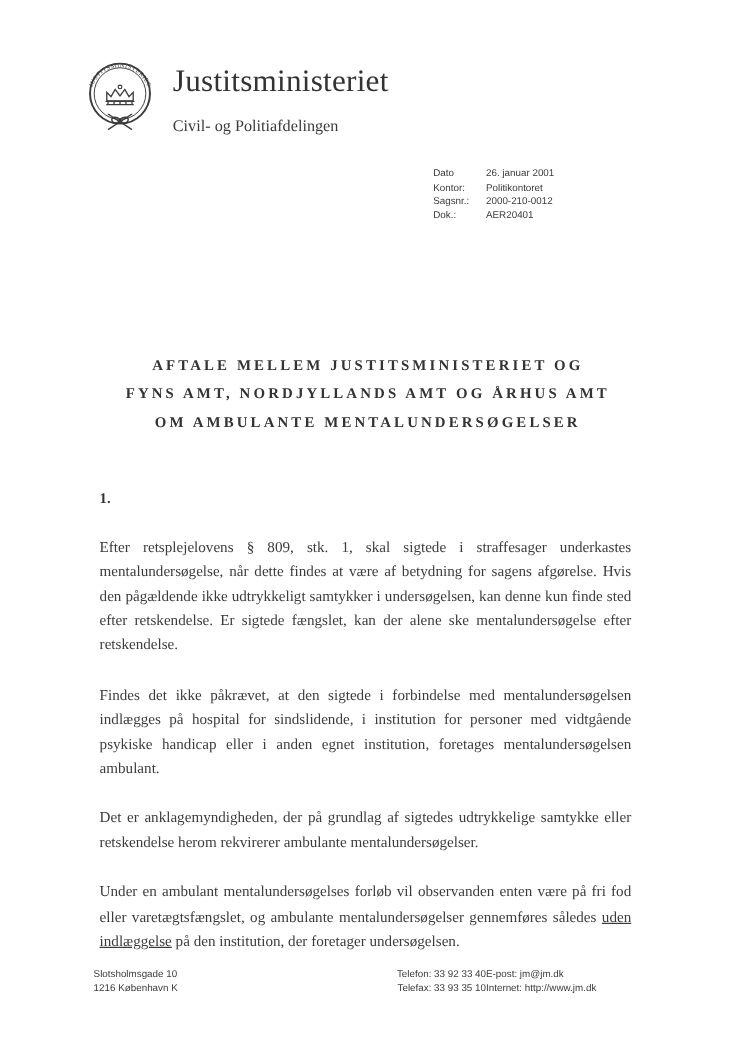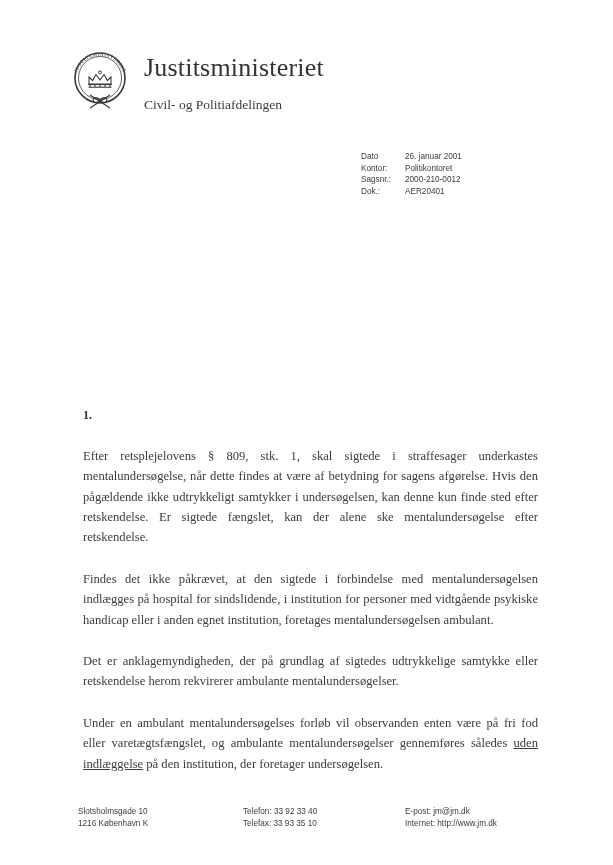--- a/index.html
+++ b/index.html
@@ -58,21 +58,20 @@
 
   
   .meta {
     position: absolute;
     left: 361px;
     top: 139px;
     font-family: "Liberation Sans", "DejaVu Sans", sans-serif;
     font-size: 8.2px;
     line-height: 1.42;
     color: #3b3b3b;
-    margin-top: 12px;
   }
   .meta-row { display: flex; }
   .meta-label { width: 44px; flex: 0 0 44px; }
   .meta-value { white-space: nowrap; }
 
   
   .doc-title {
     position: absolute;
     left: 62px;
     top: 292px;
@@ -96,21 +95,21 @@
   .section-heading {
     font-weight: bold;
     font-size: 12.2px;
     line-height: 1.3;
     color: #333333;
     display: flex;
     margin-bottom: 22px;
   }
   .section-num { flex: 0 0 22px; }
   p.para {
-    margin: 0 0 21px 0;
+    margin: 0 12px 21px 0;
     font-size: 12.6px;
     line-height: 1.62;
     text-align: justify;
     color: #3b3b3b;
     hyphens: none;
   }
   p.para:last-child { margin-bottom: 0; }
   .u { text-decoration: underline; }
 
   
@@ -120,21 +119,21 @@
     top: 806px;
     width: 480px;
     display: flex;
     font-family: "Liberation Sans", "DejaVu Sans", sans-serif;
     font-size: 8.2px;
     line-height: 1.45;
     color: #3b3b3b;
     margin-left: 12px;
   }
   .fcol-1 { width: 165px; flex: 0 0 165px; }
-  .fcol-2 { width: 162px; flex: 0 0 162px; }
+  .fcol-2 { width: 162px; flex: 0 0 162px; text-align: right; }
   .fcol-3 { flex: 1 1 auto; }
   .fline { white-space: nowrap; }
 </style>
 </head>
 <body>
 
 <div class="page">
 
   <div class="letterhead">
     <div class="seal">
@@ -186,20 +185,25 @@
     <div class="meta-row">
       <span class="meta-label">Sagsnr.:</span>
       <span class="meta-value">2000-210-0012</span>
     </div>
     <div class="meta-row">
       <span class="meta-label">Dok.:</span>
       <span class="meta-value">AER20401</span>
     </div>
   </div>
 
+  <div class="doc-title">
+    <span class="tl">AFTALE MELLEM JUSTITSMINISTERIET OG</span>
+    <span class="tl">FYNS AMT, NORDJYLLANDS AMT OG ÅRHUS AMT</span>
+    <span class="tl">OM AMBULANTE MENTALUNDERSØGELSER</span>
+  </div>
 
   <div class="content">
 
     <div class="section-heading">
       <span class="section-num">1.</span>
     </div>
 
     <p class="para">Efter retsplejelovens § 809, stk. 1, skal sigtede i straffesager underkastes mentalundersøgelse, når dette findes at være af betydning for sagens afgørelse. Hvis den pågældende ikke udtrykkeligt samtykker i undersøgelsen, kan denne kun finde sted efter retskendelse. Er sigtede fængslet, kan der alene ske mentalundersøgelse efter retskendelse.</p>
 
     <p class="para">Findes det ikke påkrævet, at den sigtede i forbindelse med mentalundersøgelsen indlægges på hospital for sindslidende, i institution for personer med vidtgående psykiske handicap eller i anden egnet institution, foretages mentalundersøgelsen ambulant.</p>

